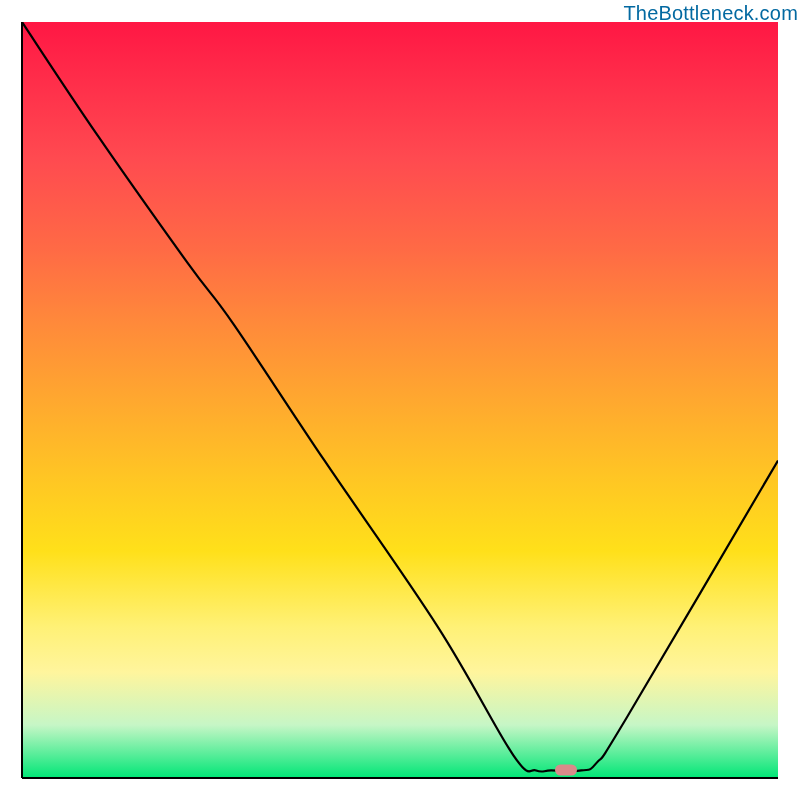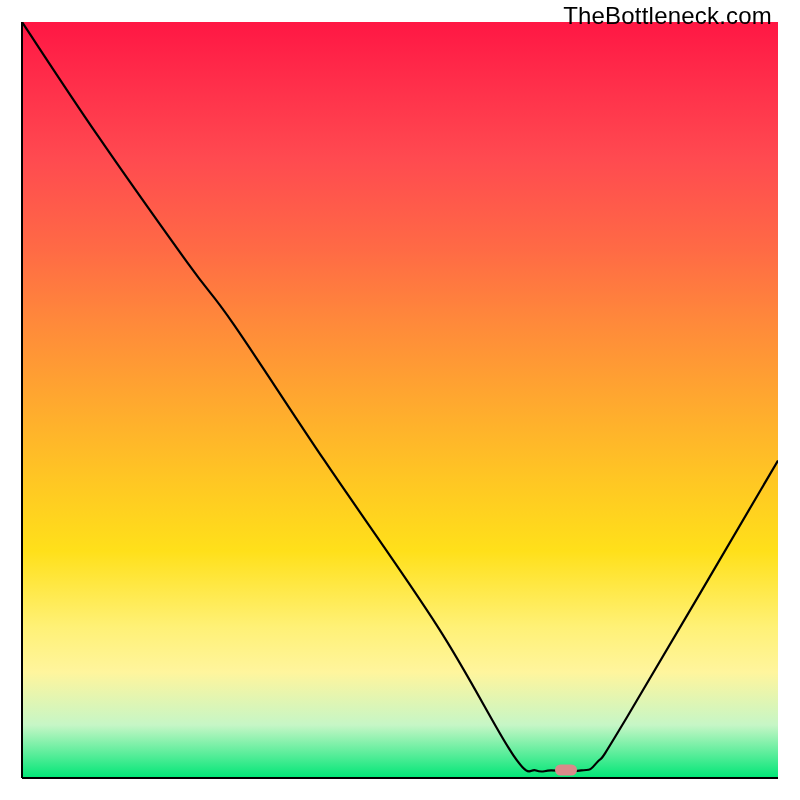--- a/index.html
+++ b/index.html
@@ -38,24 +38,24 @@
   }
   .curve {
     position: absolute;
     left: 22px; top: 22px;
     width: 756px; height: 756px;
     pointer-events: none;
   }
   .watermark {
     position: absolute;
     top: 2px;
-    right: 28px;
+    right: 2px;
     font-family: Arial, Helvetica, sans-serif;
-    font-size: 24px;
-    color: #000000;
+    font-size: 20px;
+    color: #0369a1;
     font-weight: 500;
     letter-spacing: 0.2px;
   }
   .marker {
     position: absolute;
     width: 22px;
     height: 11px;
     border-radius: 6px;
     background: #d98a8a;
     transform: translate(-50%, -50%);

